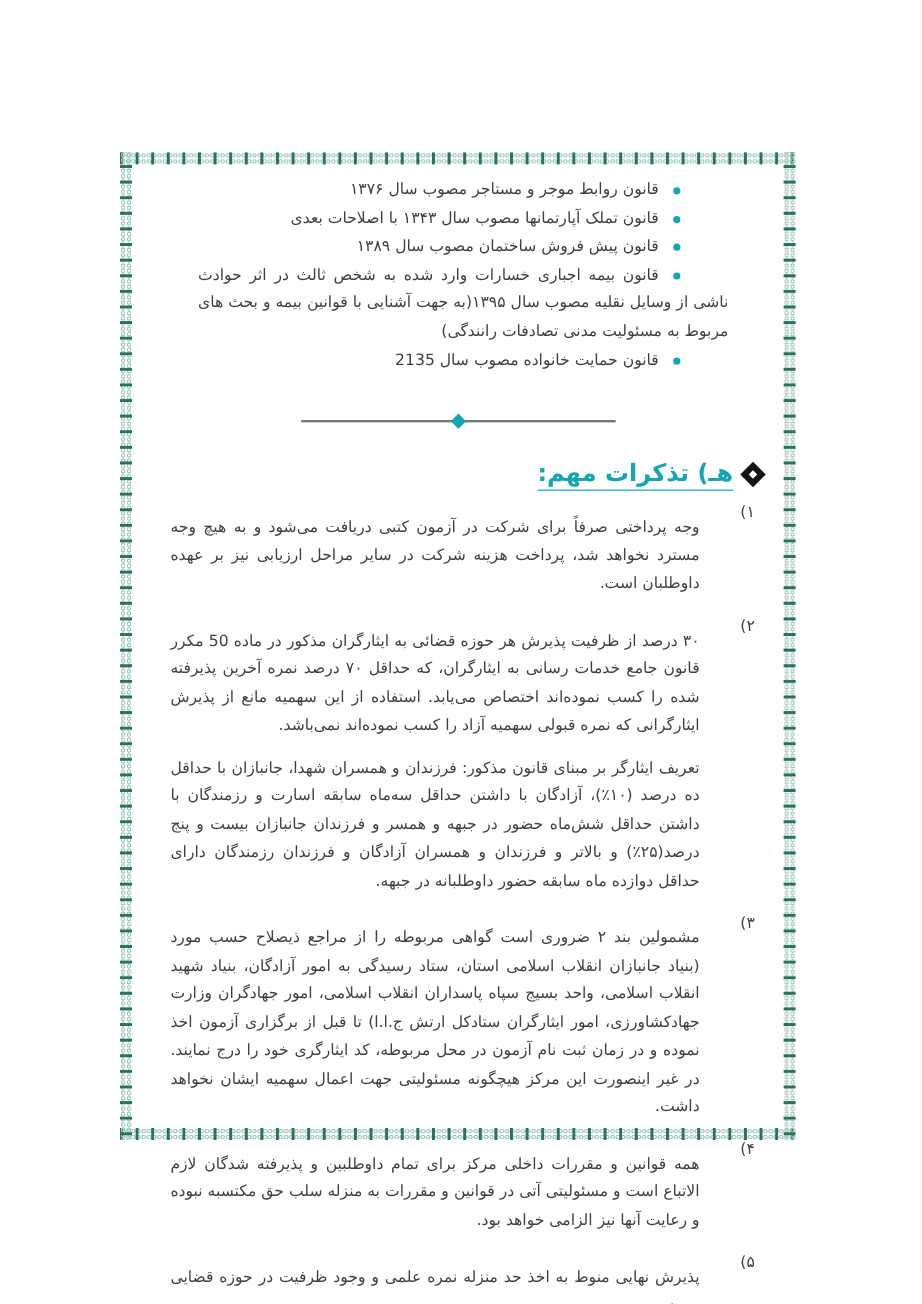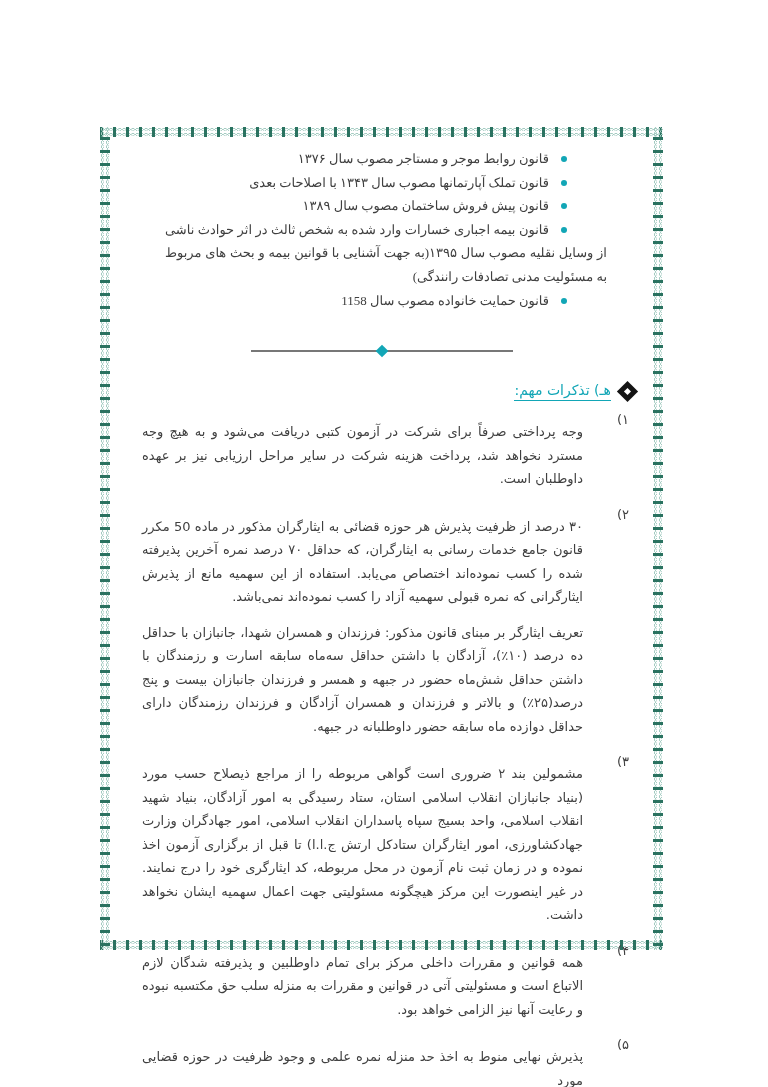--- a/index.html
+++ b/index.html
@@ -48,21 +48,21 @@
     direction:rtl;
   }
   .laws{
     list-style:none;
     margin:8px 44px 0 0;
     width:442px;
     font-size:13px;
     line-height:23.6px;
     text-align:justify;
   }
-  .law-item{position:relative;text-indent:58px;font-family:Liberation Serif, serif;}
+  .law-item{position:relative;text-indent:58px;}
   .bullet{
     position:absolute;
     top:9px;right:40px;
     width:6px;height:6px;border-radius:50%;
     background:var(--accent);
   }
   .divider-row{
     position:relative;
     width:262px;
     margin:38px auto 30px;
@@ -83,22 +83,22 @@
   .ornament{
     width:15px;height:15px;
     transform:rotate(45deg);
     background:var(--ornament);
     position:relative;
     flex:none;
   }
   .ornament::after{content:"";position:absolute;inset:5px;background:#fff;}
   .section-heading{
     color:var(--accent);
-    font-size:14px;
-    font-weight:normal;
+    font-size:20px;
+    font-weight:bold;
     border-bottom:1.5px solid var(--accent);
     padding-bottom:2px;
   }
   .notes{
     margin:7px 22px 0 18px;
     font-size:13px;
     line-height:23.5px;
   }
   .note{display:flex;}
   .note-num{flex:none;width:34px;}
@@ -129,21 +129,21 @@
         <li class="law-item">
           <span class="bullet"></span>
           <span>قانون پیش فروش ساختمان مصوب سال ۱۳۸۹</span>
         </li>
         <li class="law-item">
           <span class="bullet"></span>
           <span>قانون بیمه اجباری خسارات وارد شده به شخص ثالث در اثر حوادث ناشی از وسایل نقلیه مصوب سال ۱۳۹۵(به جهت آشنایی با قوانین بیمه و بحث های مربوط به مسئولیت مدنی تصادفات رانندگی)</span>
         </li>
         <li class="law-item">
           <span class="bullet"></span>
-          <span>قانون حمایت خانواده مصوب سال 1158</span>
+          <span>قانون حمایت خانواده مصوب سال 2135</span>
         </li>
       </ul>
 
       <div class="divider-row">
         <span class="divider-line"></span>
         <span class="divider-diamond"></span>
       </div>
 
       <div class="heading-row">
         <span class="ornament"></span>

